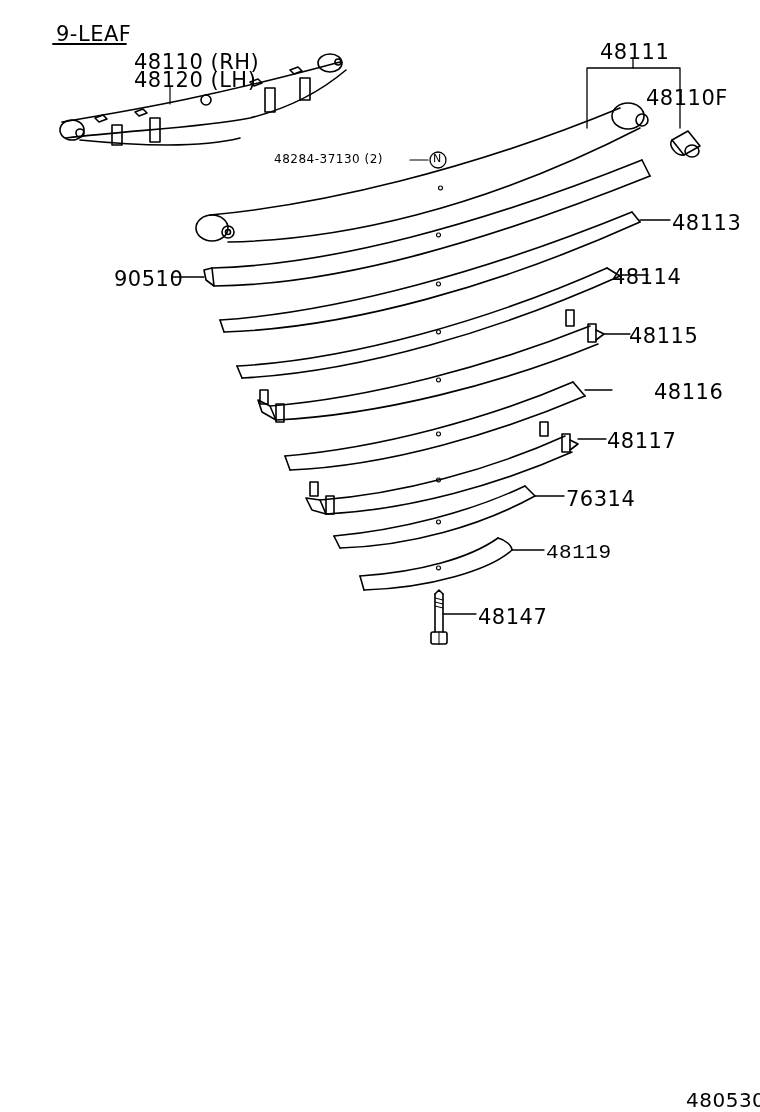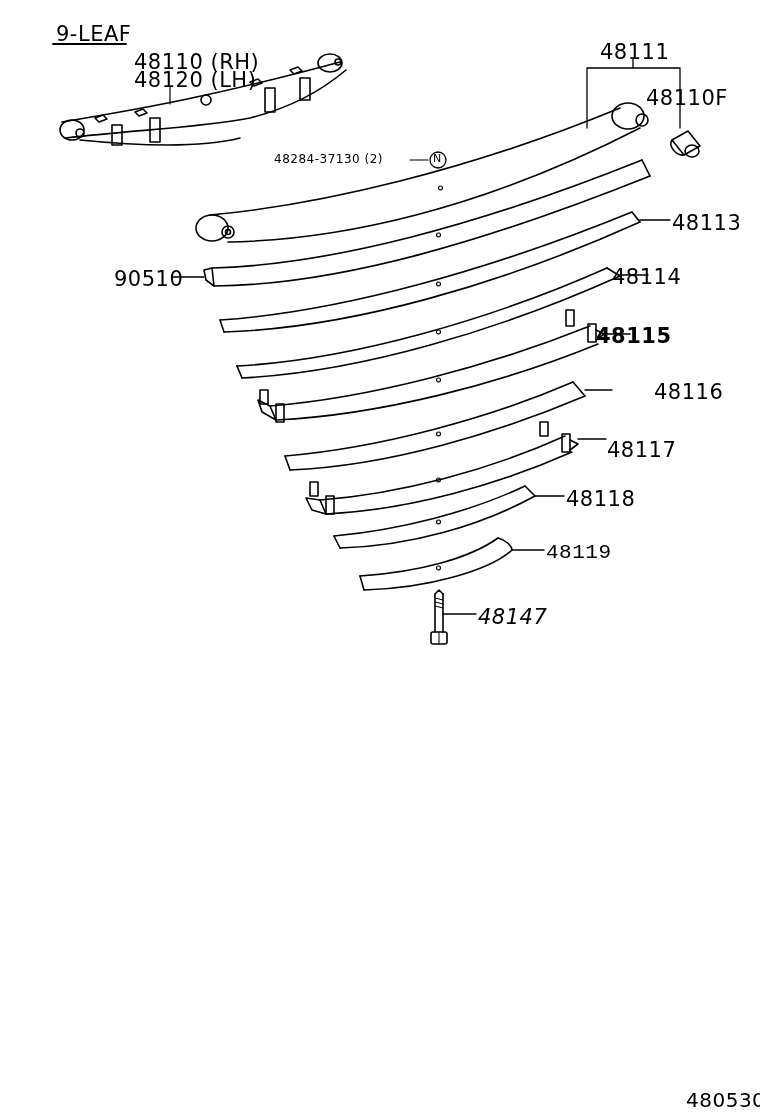--- a/index.html
+++ b/index.html
@@ -154,20 +154,20 @@
 <div class="lbl" style="left:134px;top:52px;">48110 (RH)</div>
 <div class="lbl" style="left:134px;top:70px;text-align:right;">48120 (LH)</div>
 <div class="lbl small" style="left:274px;top:153px;">48284-37130 (2)</div>
 <div class="lbl small" style="left:433px;top:153px;font-size:11px;">N</div>
 
 <div class="lbl" style="left:600px;top:42px;">48111</div>
 <div class="lbl" style="left:646px;top:88px;">48110F</div>
 <div class="lbl" style="left:114px;top:269px;">90510</div>
 <div class="lbl" style="left:672px;top:213px;">48113</div>
 <div class="lbl" style="left:612px;top:267px;">48114</div>
-<div class="lbl" style="left:596px;top:326px;font-weight:bold;">48115</div>
+<div class="lbl" style="left:629px;top:326px;">48115</div>
 <div class="lbl" style="left:614px;top:382px;margin-left:40px;">48116</div>
-<div class="lbl" style="left:607px;top:431px;margin-top:9px;">48117</div>
-<div class="lbl" style="left:566px;top:489px;">48118</div>
+<div class="lbl" style="left:607px;top:431px;">48117</div>
+<div class="lbl" style="left:566px;top:489px;">76314</div>
 <div class="lbl" style="left:546px;top:542px;font-family:Liberation Mono, monospace;">48119</div>
-<div class="lbl" style="left:478px;top:607px;font-style:italic;">48147</div>
+<div class="lbl" style="left:478px;top:607px;">48147</div>
 
 <div class="lbl" style="left:686px;top:1090px;font-size:20px;">480530</div>
 
 </body></html>

